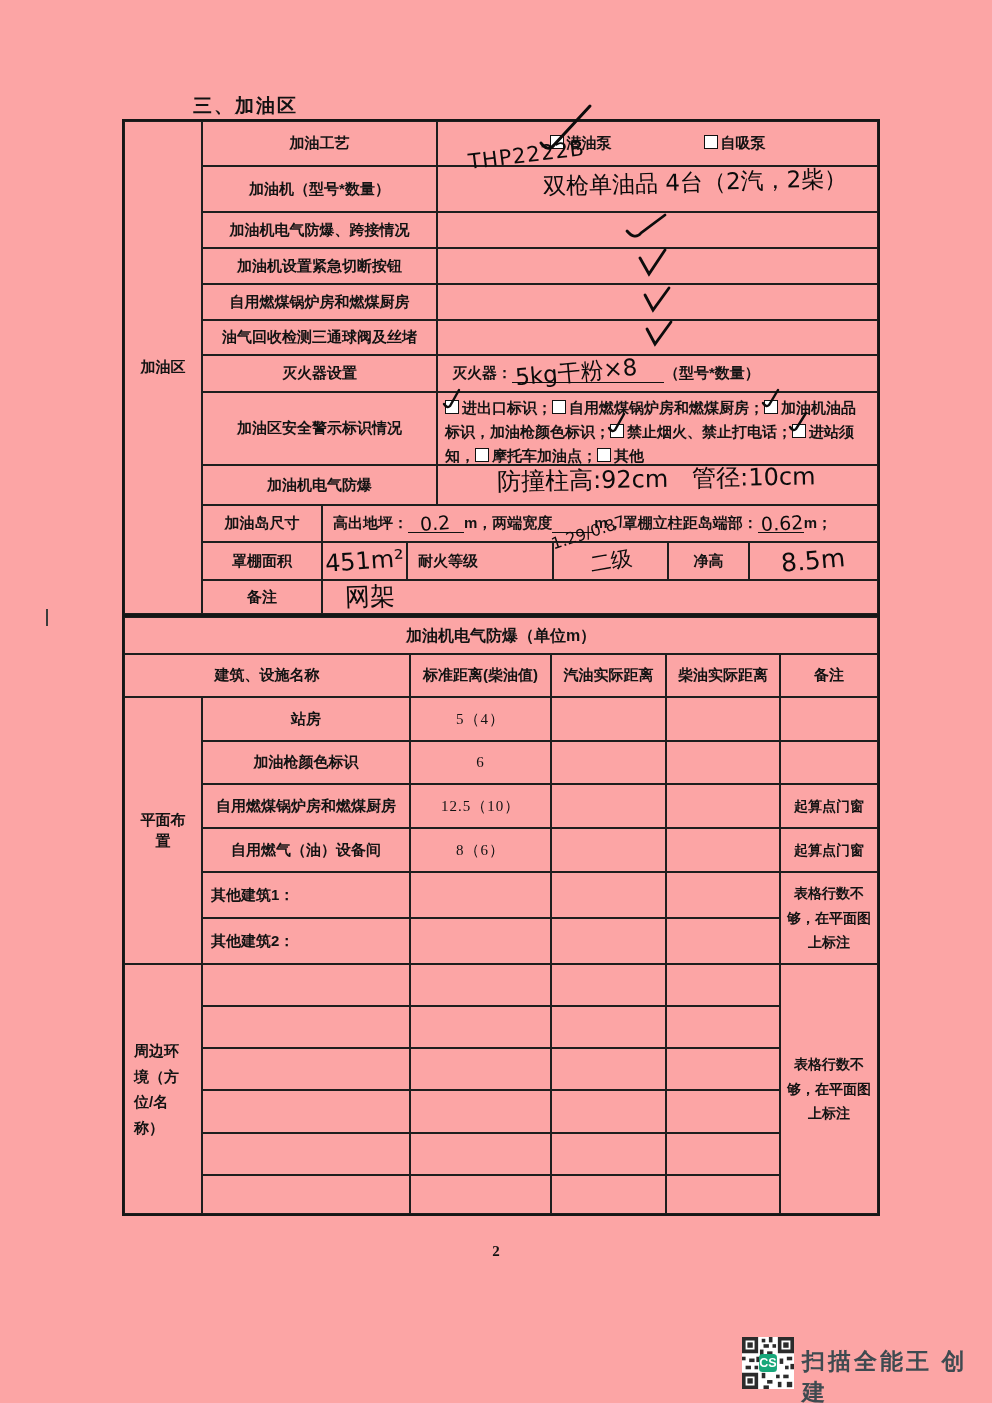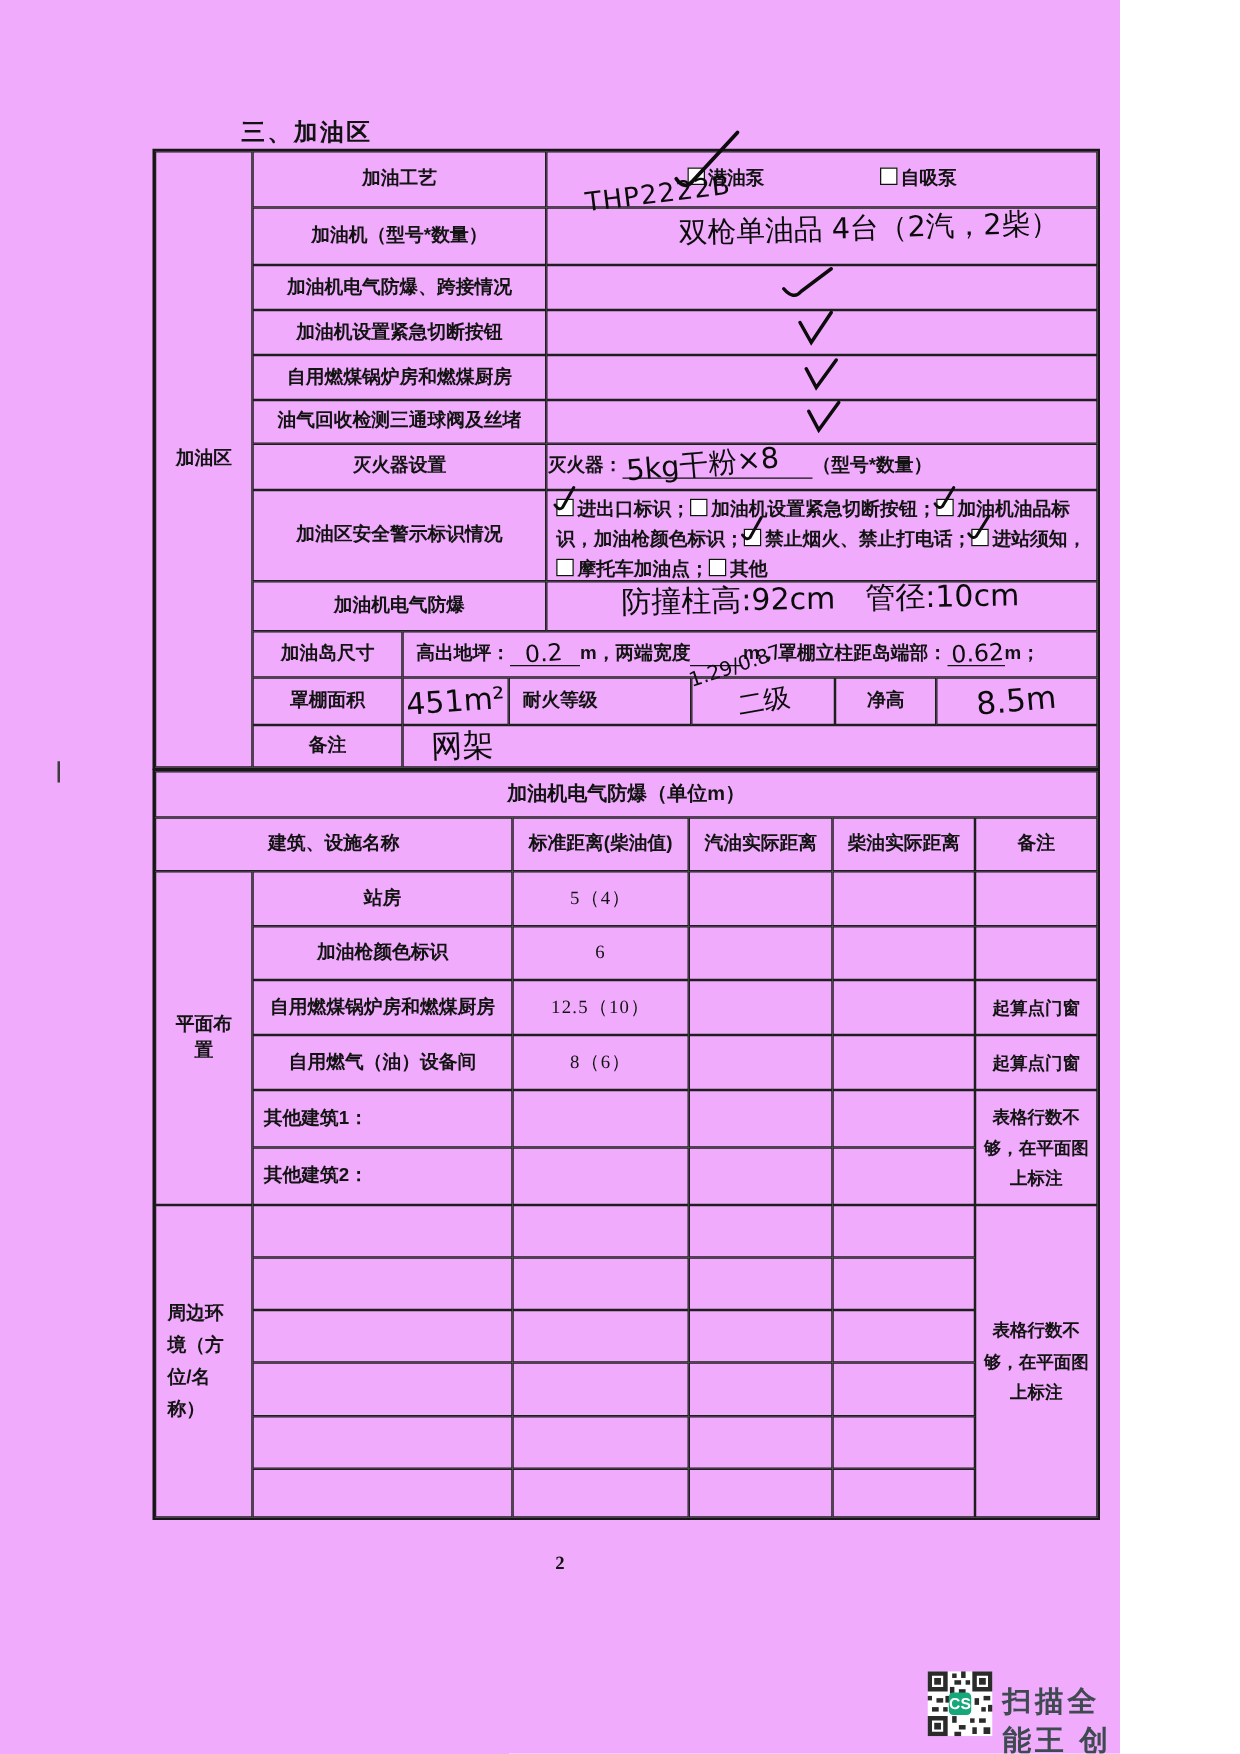--- a/index.html
+++ b/index.html
@@ -1,17 +1,17 @@
 <!DOCTYPE html>
 <html><head>
 <meta charset="utf-8">
 <style>
   html,body{margin:0;padding:0;background:#ffffff;}
   body{font-family:"Liberation Sans","DejaVu Sans",sans-serif;color:#121212;}
-  .page{position:relative;width:896px;height:1403px;background:#f0abfc;overflow:hidden;}
+  .page{position:relative;width:992px;height:1403px;background:#fca5a5;overflow:hidden;}
 
   .doc-title{position:absolute;left:193px;top:93px;font-size:19px;font-weight:700;letter-spacing:2px;}
 
   .tbl{position:absolute;border:2px solid #161616;box-sizing:border-box;background:transparent;}
   .t1{left:122px;top:119px;width:758px;height:497px;}
   .t2{left:122px;top:615px;width:758px;height:601px;}
 
   .cell{position:absolute;box-sizing:border-box;border:1px solid #1e1e1e;display:flex;
         align-items:center;justify-content:center;font-size:15px;font-weight:600;
         color:#131313;text-align:center;line-height:1.35;}
@@ -70,33 +70,33 @@
     <div class="cell" style="left:78px;top:127px;width:235px;height:36px;">加油机设置紧急切断按钮</div>
     <div class="cell" style="left:313px;top:127px;width:441px;height:36px;"></div>
 
     <div class="cell" style="left:78px;top:163px;width:235px;height:36px;">自用燃煤锅炉房和燃煤厨房</div>
     <div class="cell" style="left:313px;top:163px;width:441px;height:36px;"></div>
 
     <div class="cell" style="left:78px;top:199px;width:235px;height:35px;">油气回收检测三通球阀及丝堵</div>
     <div class="cell" style="left:313px;top:199px;width:441px;height:35px;"></div>
 
     <div class="cell" style="left:78px;top:234px;width:235px;height:37px;">灭火器设置</div>
-    <div class="cell left" style="left:313px;top:234px;width:441px;height:37px;">
+    <div class="cell left" style="left:313px;top:234px;width:441px;height:37px;padding-left:14px;">
       <span>灭火器：</span>
         <span class="blank" style="width:152px;">
           <span class="hw" style="font-size:23px;transform:rotate(-5deg);bottom:-7px;">5kg干粉×8</span>
         </span>
         <span>（型号*数量）</span>
     </div>
 
     <div class="cell" style="left:78px;top:271px;width:235px;height:73px;">加油区安全警示标识情况</div>
     <div class="cell signs" style="left:313px;top:271px;width:441px;height:73px;">
       <span class="cbw"><span class="cb"></span><svg viewBox="0 0 21 25">
             <path d="M3,17 C5,20 7,21 9,19 L18,3" fill="none" stroke="#0d0d0d" stroke-width="2.4" stroke-linecap="round"></path>
-          </svg><span>进出口标识；</span></span><span class="cbw"><span class="cb"></span><span>加油机设置紧急切断按钮；</span></span><span class="cbw"><span class="cb"></span><svg viewBox="0 0 21 25">
+          </svg><span>进出口标识；</span></span><span class="cbw"><span class="cb"></span><span>自用燃煤锅炉房和燃煤厨房；</span></span><span class="cbw"><span class="cb"></span><svg viewBox="0 0 21 25">
             <path d="M3,16 C5,19 7,20 9,18 L18,3" fill="none" stroke="#0d0d0d" stroke-width="2.4" stroke-linecap="round"></path>
           </svg><span>加油机油品标识，加油枪颜色标识；</span></span><span class="cbw"><span class="cb"></span><svg viewBox="0 0 21 25">
             <path d="M3,17 C5,20 7,21 9,19 L18,3" fill="none" stroke="#0d0d0d" stroke-width="2.4" stroke-linecap="round"></path>
           </svg><span>禁止烟火、禁止打电话；</span></span><span class="cbw"><span class="cb"></span><svg viewBox="0 0 21 25">
             <path d="M2,16 C4,19 6,20 8,18 L18,2" fill="none" stroke="#0d0d0d" stroke-width="2.4" stroke-linecap="round"></path>
           </svg><span>进站须知，</span></span><span class="cbw"><span class="cb"></span><span>摩托车加油点；</span></span><span class="cbw"><span class="cb"></span><span>其他</span></span>
     </div>
 
     <div class="cell" style="left:78px;top:344px;width:235px;height:40px;">加油机电气防爆</div>
     <div class="cell" style="left:313px;top:344px;width:441px;height:40px;"></div>

